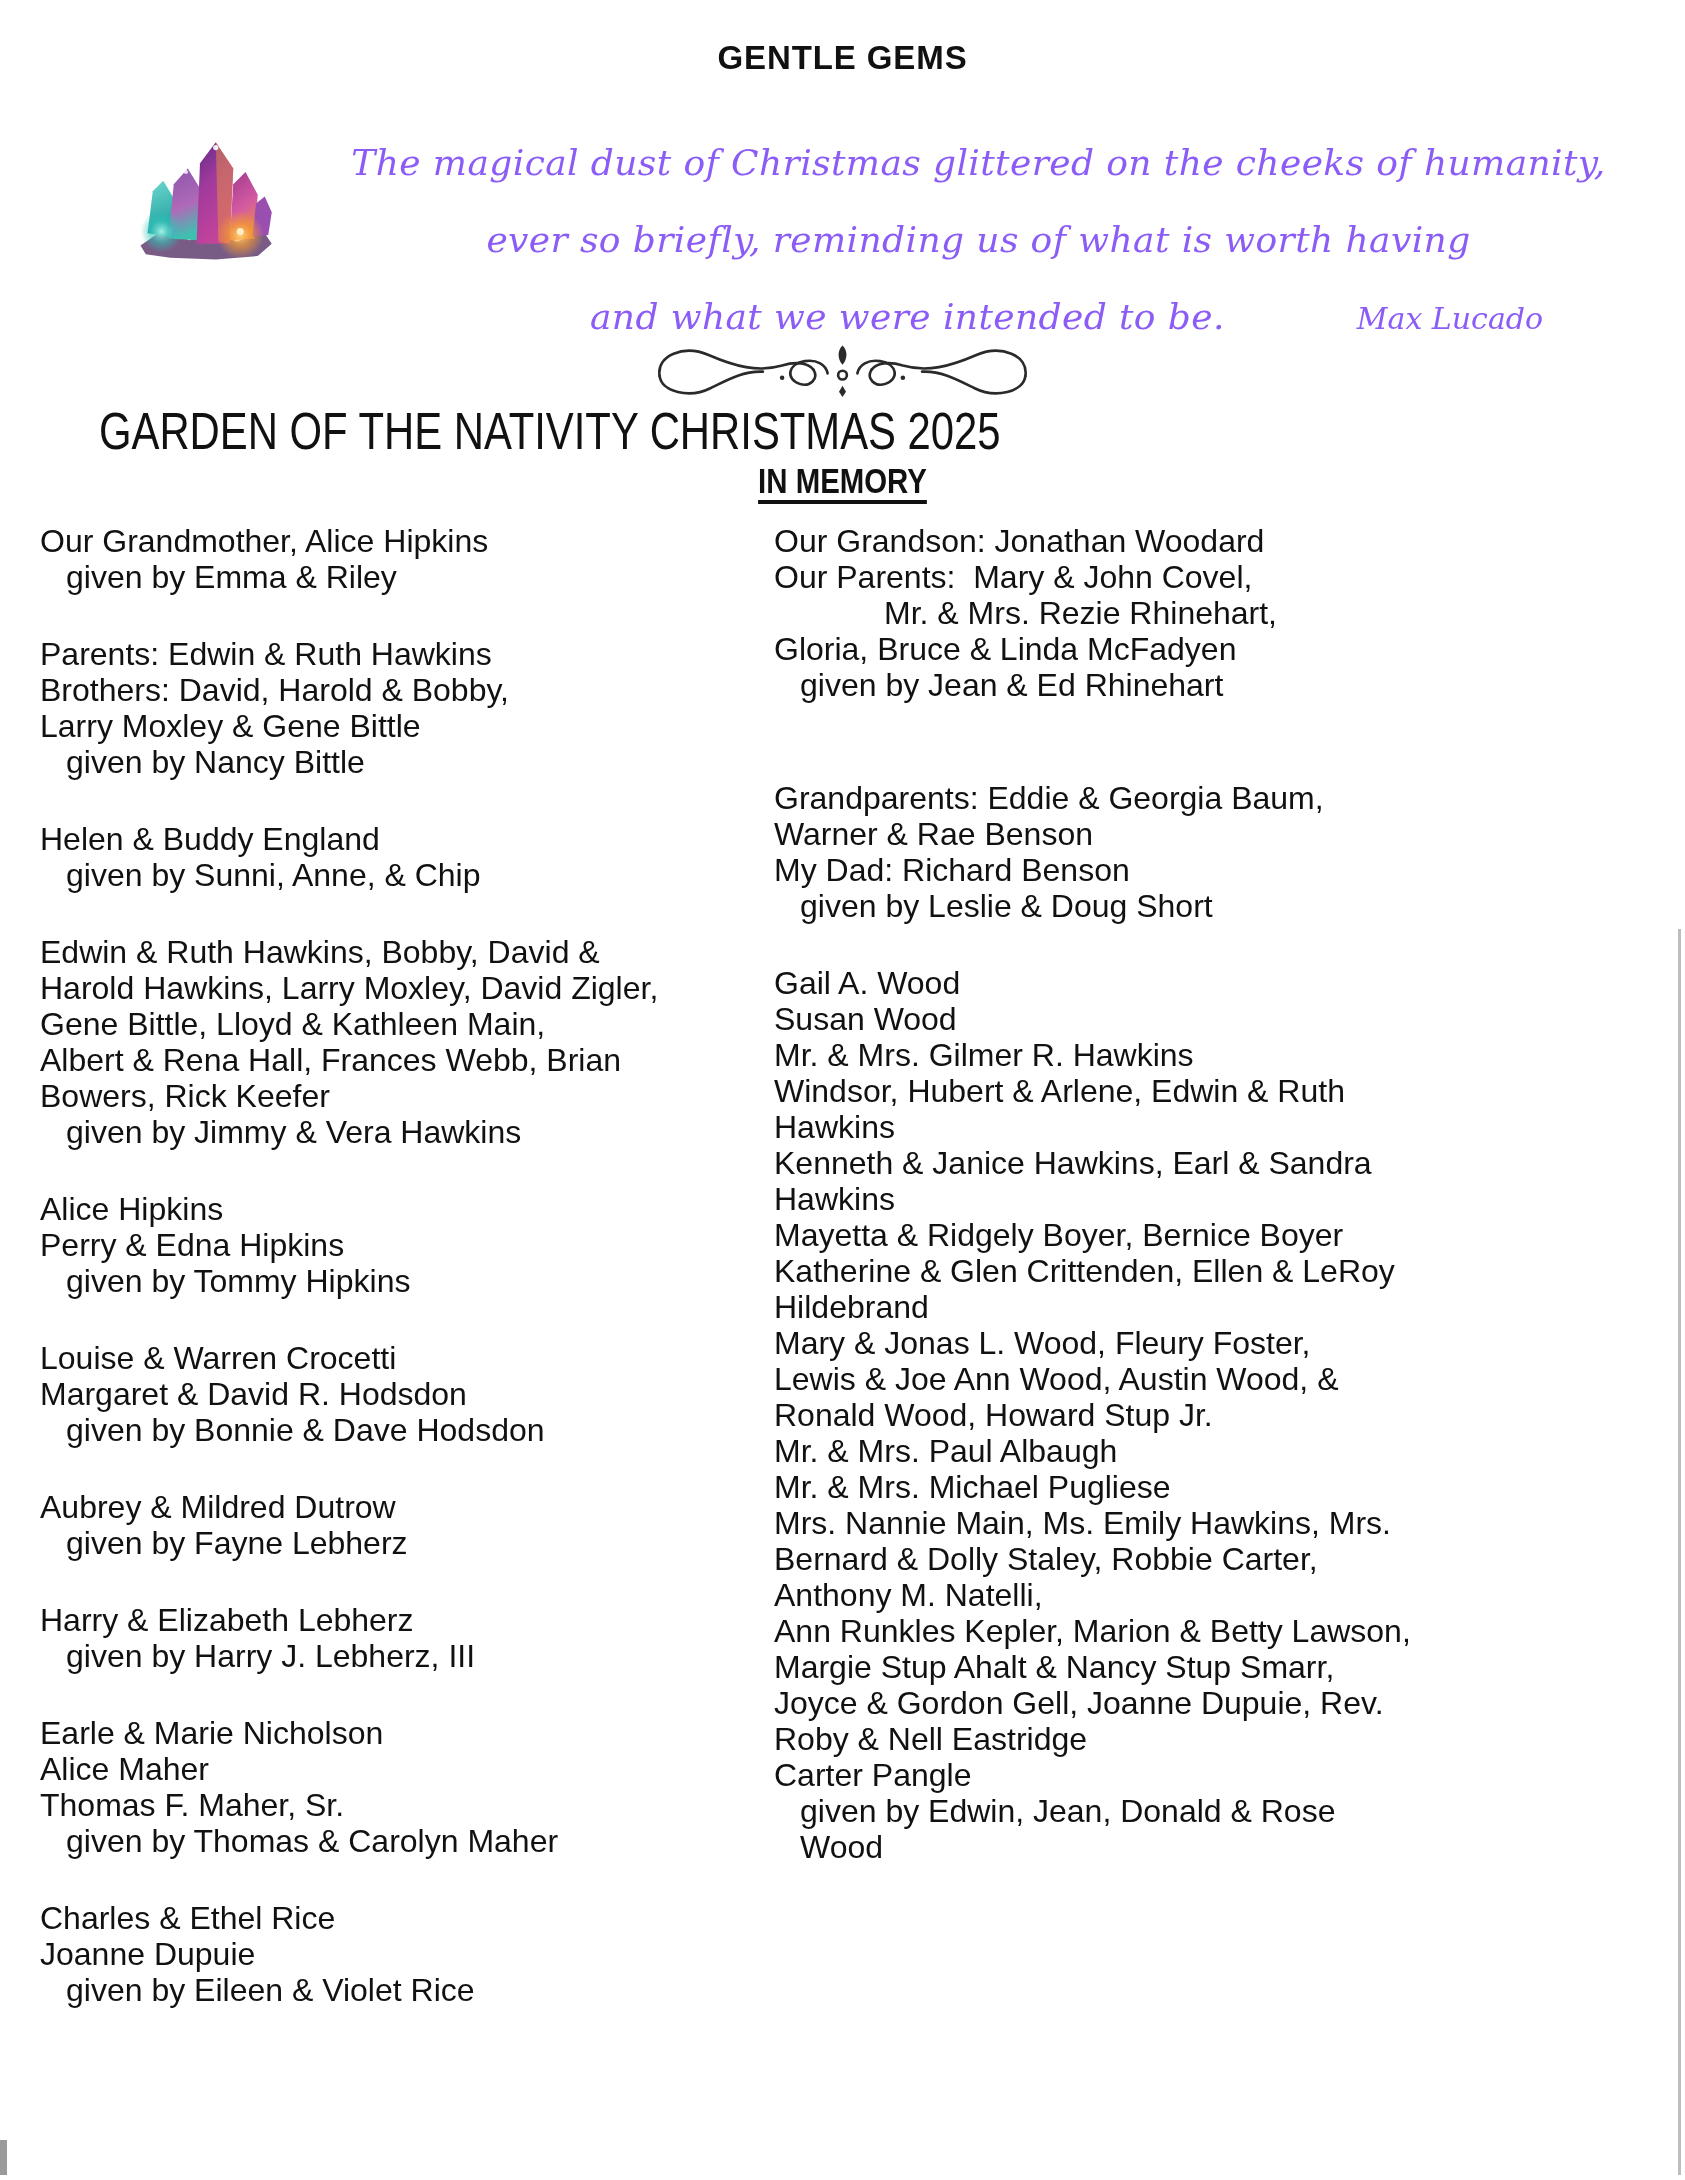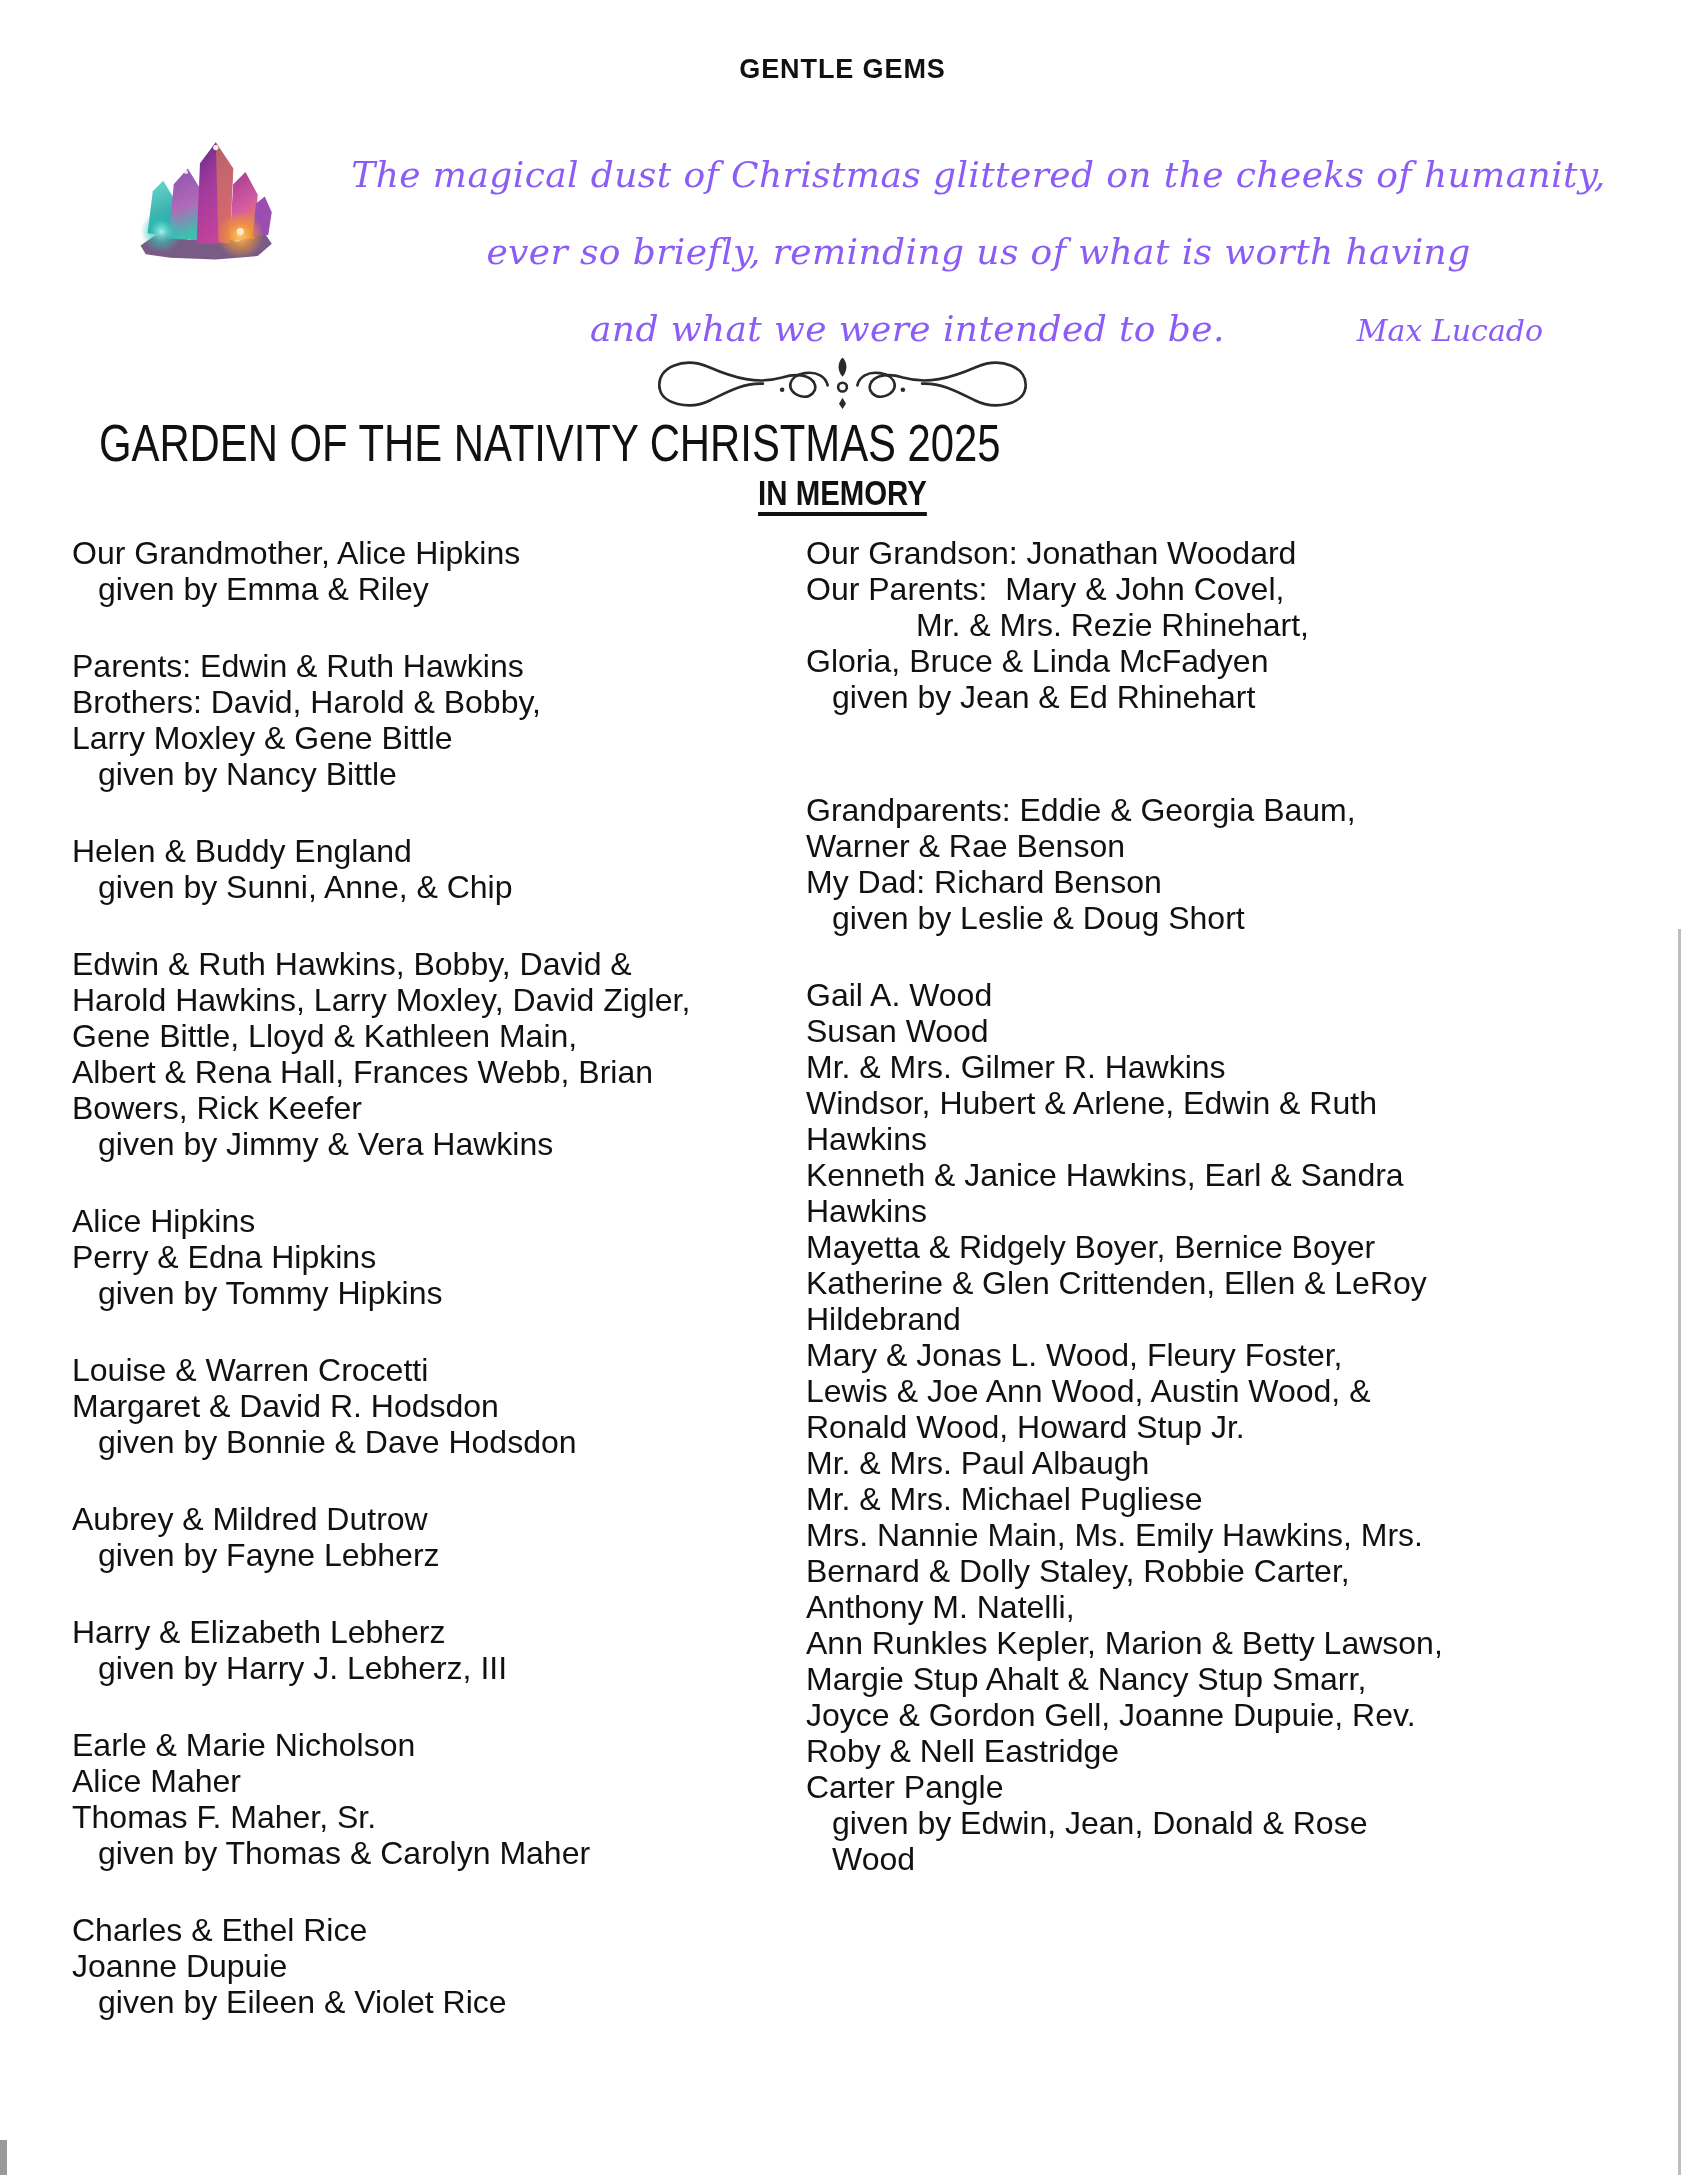--- a/index.html
+++ b/index.html
@@ -8,25 +8,24 @@
     width:1685px;height:2180px;
     background:#ffffff;
     color:#111111;
     font-family:"Liberation Sans",sans-serif;
     overflow:hidden;
   }
   
   .gg-title{
     padding-top:40px;
     text-align:center;
-    font-size:27px;
+    font-size:33px;
     font-weight:bold;
     line-height:35px;
     letter-spacing:0.9px;
-    margin-top:12px;
   }
   .gem{
     position:absolute;
     left:128px;top:130px;
     width:151px;height:133px;
   }
   .quote{
     margin:49px 53px 0 325px;
     text-align:center;
     font-family:"DejaVu Serif",serif;
@@ -79,21 +78,21 @@
     transform-origin:center;
     white-space:nowrap;
     text-decoration:underline;
     text-decoration-thickness:3.5px;
     text-underline-offset:7px;
   }
   
   .columns{
     display:flex;
     margin-top:23px;
-    padding-left:72px;
+    padding-left:40px;
   }
   .column{width:734px;}
   .column.right{width:751px;}
   .entry{margin-bottom:41px;}
   .entry.extra-gap{margin-bottom:77px;}
   .line{
     font-size:32px;
     line-height:36px;
     white-space:pre-wrap;
   }

